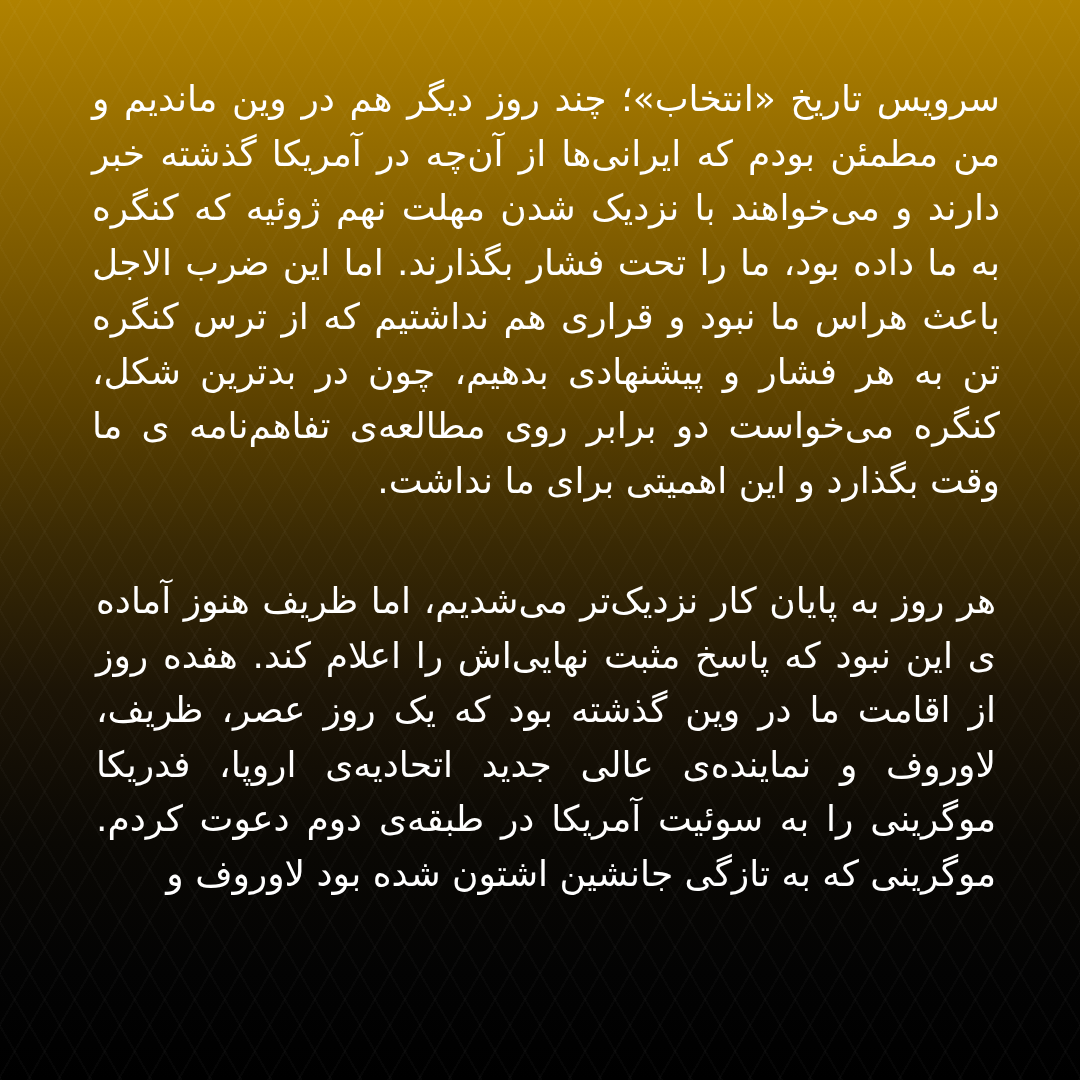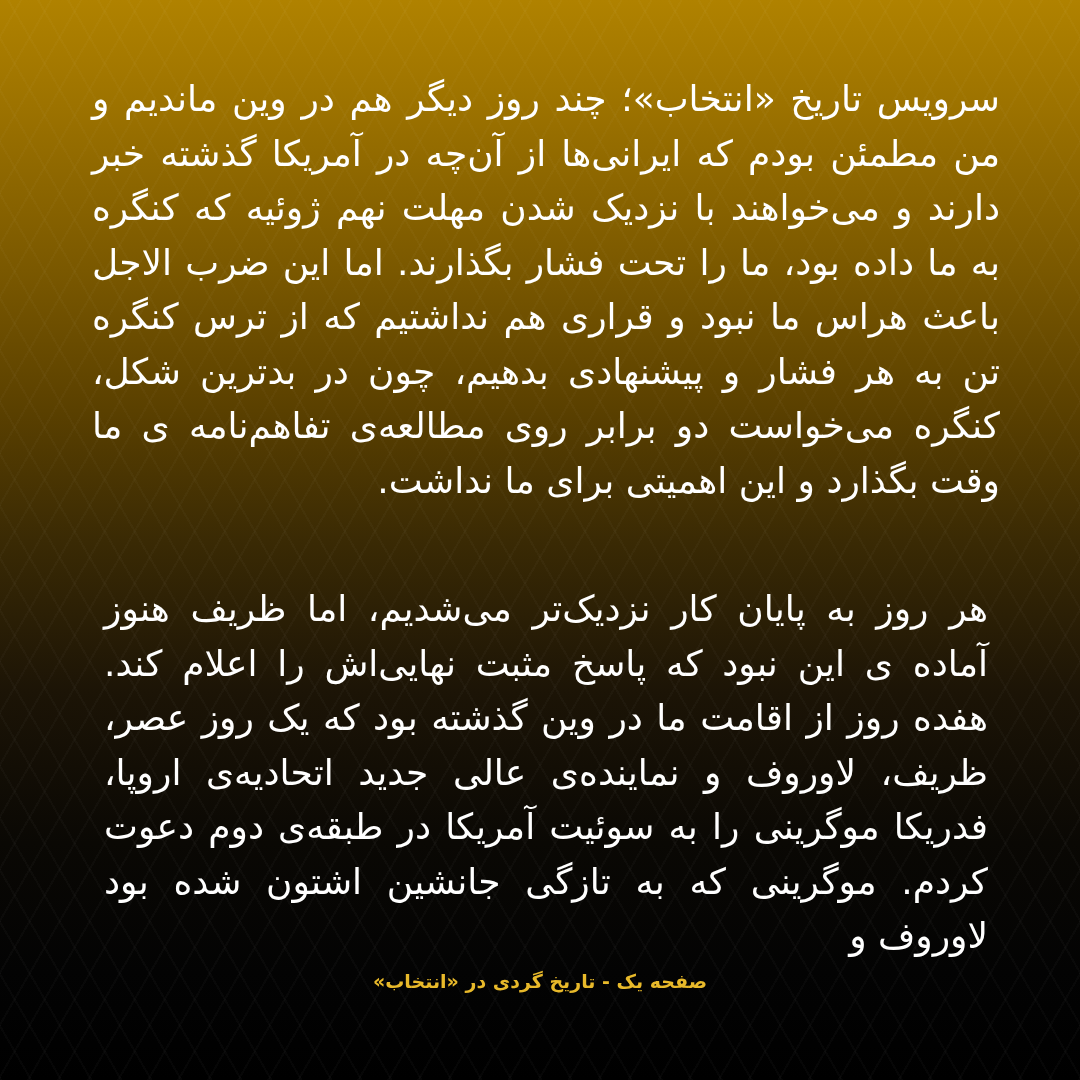--- a/index.html
+++ b/index.html
@@ -52,16 +52,15 @@
   }
 </style>
 </head>
 <body>
 
 <div class="page">
   <div class="pattern"></div>
 
   <p class="text-block para1" style="margin:0;">سرویس تاریخ «انتخاب»؛ چند روز دیگر هم در وین ماندیم و من مطمئن بودم که ایرانی‌ها از آن‌چه در آمریکا گذشته خبر دارند و می‌خواهند با نزدیک شدن مهلت نهم ژوئیه که کنگره به ما داده بود، ما را تحت فشار بگذارند. اما این ضرب الاجل باعث هراس ما نبود و قراری هم نداشتیم که از ترس کنگره تن به هر فشار و پیشنهادی بدهیم، چون در بدترین شکل، کنگره می‌خواست دو برابر روی مطالعه‌ی تفاهم‌نامه ی ما وقت بگذارد و این اهمیتی برای ما نداشت.</p>
 
-  <p class="text-block para2" style="margin:12px;">هر روز به پایان کار نزدیک‌تر می‌شدیم، اما ظریف هنوز آماده ی این نبود که پاسخ مثبت نهایی‌اش را اعلام کند. هفده روز از اقامت ما در وین گذشته بود که یک روز عصر، ظریف، لاوروف و نماینده‌ی عالی جدید اتحادیه‌ی اروپا، فدریکا موگرینی را به سوئیت آمریکا در طبقه‌ی دوم دعوت کردم. موگرینی که به تازگی جانشین اشتون شده بود لاوروف و</p>
+  <p class="text-block para2" style="margin:4px;">هر روز به پایان کار نزدیک‌تر می‌شدیم، اما ظریف هنوز آماده ی این نبود که پاسخ مثبت نهایی‌اش را اعلام کند. هفده روز از اقامت ما در وین گذشته بود که یک روز عصر، ظریف، لاوروف و نماینده‌ی عالی جدید اتحادیه‌ی اروپا، فدریکا موگرینی را به سوئیت آمریکا در طبقه‌ی دوم دعوت کردم. موگرینی که به تازگی جانشین اشتون شده بود لاوروف و</p>
 
-  <div class="footer">صفحه یک - تاریخ گردی در «انتخاب»</div>
 </div>
 
 </body></html>

